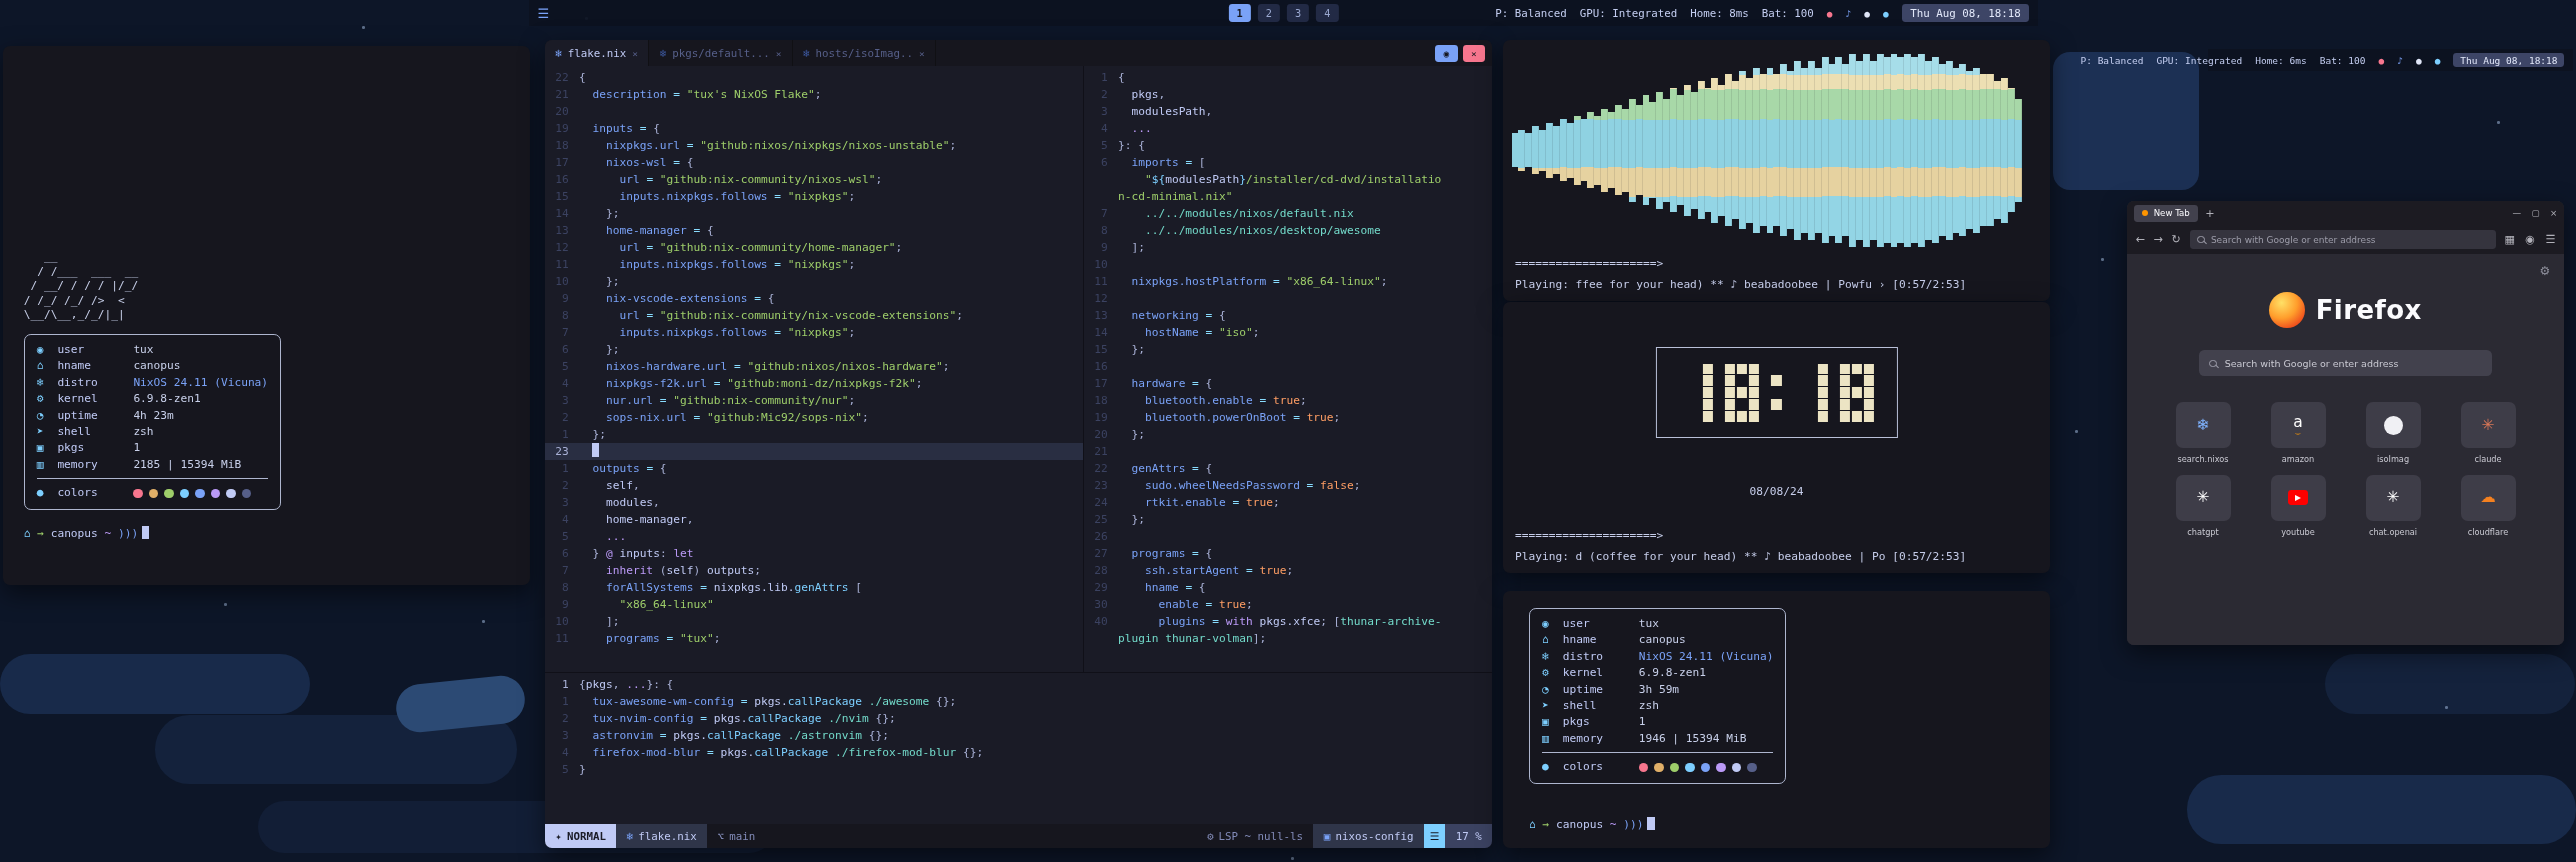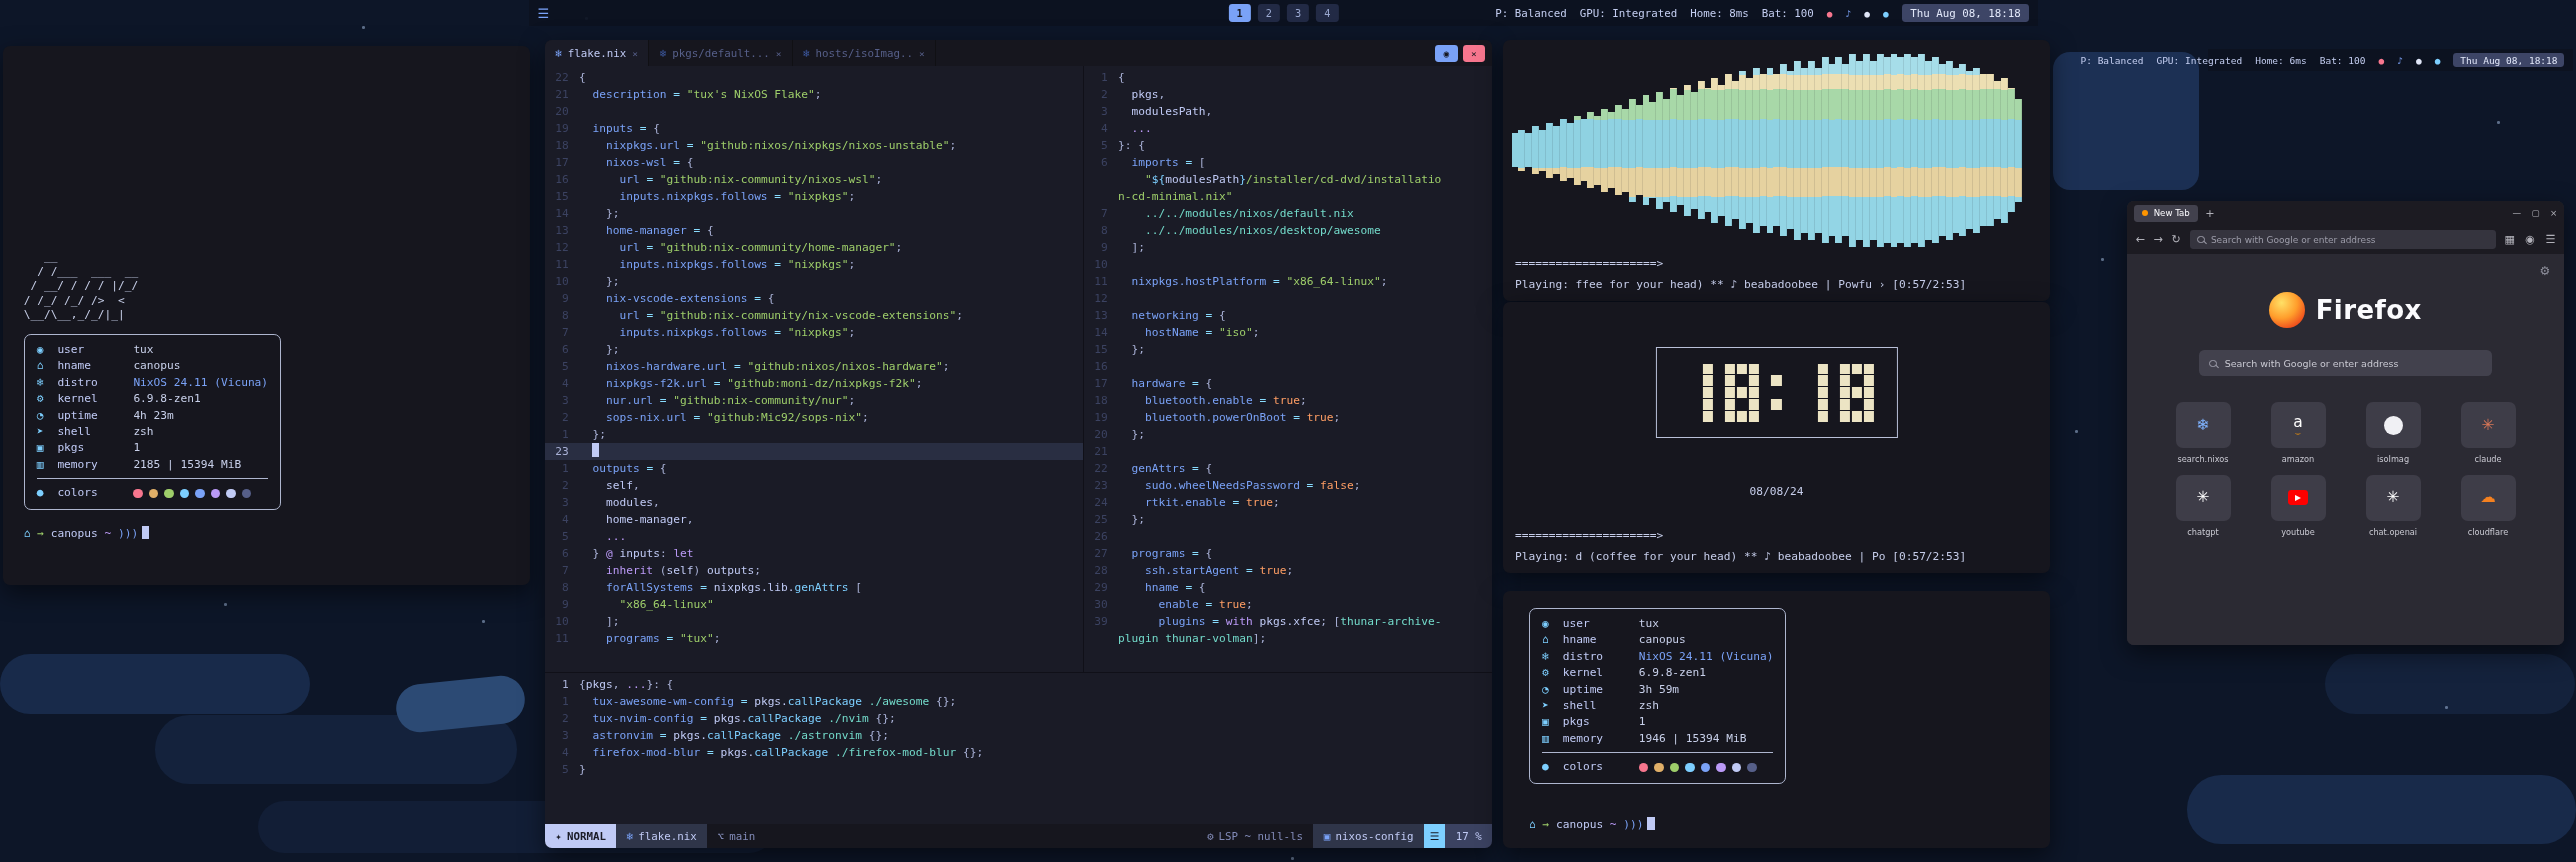--- a/index.html
+++ b/index.html
@@ -304,21 +304,21 @@
         <div class="cl"><span class="g">21</span><span class="ct"></span></div>
         <div class="cl"><span class="g">22</span><span class="ct"><span class="tk-d">  </span><span class="tk-a">genAttrs</span><span class="tk-o"> = </span><span class="tk-p">{</span></span></div>
         <div class="cl"><span class="g">23</span><span class="ct"><span class="tk-d">    </span><span class="tk-a">sudo.wheelNeedsPassword</span><span class="tk-o"> = </span><span class="tk-b">false</span><span class="tk-p">;</span></span></div>
         <div class="cl"><span class="g">24</span><span class="ct"><span class="tk-d">    </span><span class="tk-a">rtkit.enable</span><span class="tk-o"> = </span><span class="tk-b">true</span><span class="tk-p">;</span></span></div>
         <div class="cl"><span class="g">25</span><span class="ct"><span class="tk-d">  </span><span class="tk-p">};</span></span></div>
         <div class="cl"><span class="g">26</span><span class="ct"></span></div>
         <div class="cl"><span class="g">27</span><span class="ct"><span class="tk-d">  </span><span class="tk-a">programs</span><span class="tk-o"> = </span><span class="tk-p">{</span></span></div>
         <div class="cl"><span class="g">28</span><span class="ct"><span class="tk-d">    </span><span class="tk-a">ssh.startAgent</span><span class="tk-o"> = </span><span class="tk-b">true</span><span class="tk-p">;</span></span></div>
         <div class="cl"><span class="g">29</span><span class="ct"><span class="tk-d">    </span><span class="tk-a">hname</span><span class="tk-o"> = </span><span class="tk-p">{</span></span></div>
         <div class="cl"><span class="g">30</span><span class="ct"><span class="tk-d">      </span><span class="tk-a">enable</span><span class="tk-o"> = </span><span class="tk-b">true</span><span class="tk-p">;</span></span></div>
-        <div class="cl"><span class="g">39</span><span class="ct"><span class="tk-d">      </span><span class="tk-a">plugins</span><span class="tk-o"> = </span><span class="tk-k">with</span><span class="tk-d"> </span><span class="tk-v">pkgs.xfce</span><span class="tk-p">; [</span><span class="tk-pa">thunar-archive-</span></span></div>
+        <div class="cl"><span class="g">40</span><span class="ct"><span class="tk-d">      </span><span class="tk-a">plugins</span><span class="tk-o"> = </span><span class="tk-k">with</span><span class="tk-d"> </span><span class="tk-v">pkgs.xfce</span><span class="tk-p">; [</span><span class="tk-pa">thunar-archive-</span></span></div>
         <div class="cl"><span class="g"></span><span class="ct"><span class="tk-pa">plugin thunar-volman</span><span class="tk-p">];</span></span></div>
       </div>
   </div>
   <div class="pane editor-bottom">
       <div class="cl"><span class="g ghi">1</span><span class="ct"><span class="tk-p">{</span><span class="tk-v">pkgs</span><span class="tk-p">, </span><span class="tk-k">...</span><span class="tk-p">}: {</span></span></div>
       <div class="cl"><span class="g">1</span><span class="ct"><span class="tk-d">  </span><span class="tk-a">tux-awesome-wm-config</span><span class="tk-o"> = </span><span class="tk-v">pkgs.</span><span class="tk-f">callPackage</span><span class="tk-d"> </span><span class="tk-pa">./awesome</span><span class="tk-d"> </span><span class="tk-p">{};</span></span></div>
       <div class="cl"><span class="g">2</span><span class="ct"><span class="tk-d">  </span><span class="tk-a">tux-nvim-config</span><span class="tk-o"> = </span><span class="tk-v">pkgs.</span><span class="tk-f">callPackage</span><span class="tk-d"> </span><span class="tk-pa">./nvim</span><span class="tk-d"> </span><span class="tk-p">{};</span></span></div>
       <div class="cl"><span class="g">3</span><span class="ct"><span class="tk-d">  </span><span class="tk-a">astronvim</span><span class="tk-o"> = </span><span class="tk-v">pkgs.</span><span class="tk-f">callPackage</span><span class="tk-d"> </span><span class="tk-pa">./astronvim</span><span class="tk-d"> </span><span class="tk-p">{};</span></span></div>
       <div class="cl"><span class="g">4</span><span class="ct"><span class="tk-d">  </span><span class="tk-a">firefox-mod-blur</span><span class="tk-o"> = </span><span class="tk-v">pkgs.</span><span class="tk-f">callPackage</span><span class="tk-d"> </span><span class="tk-pa">./firefox-mod-blur</span><span class="tk-d"> </span><span class="tk-p">{};</span></span></div>
       <div class="cl"><span class="g">5</span><span class="ct"><span class="tk-p">}</span></span></div>

